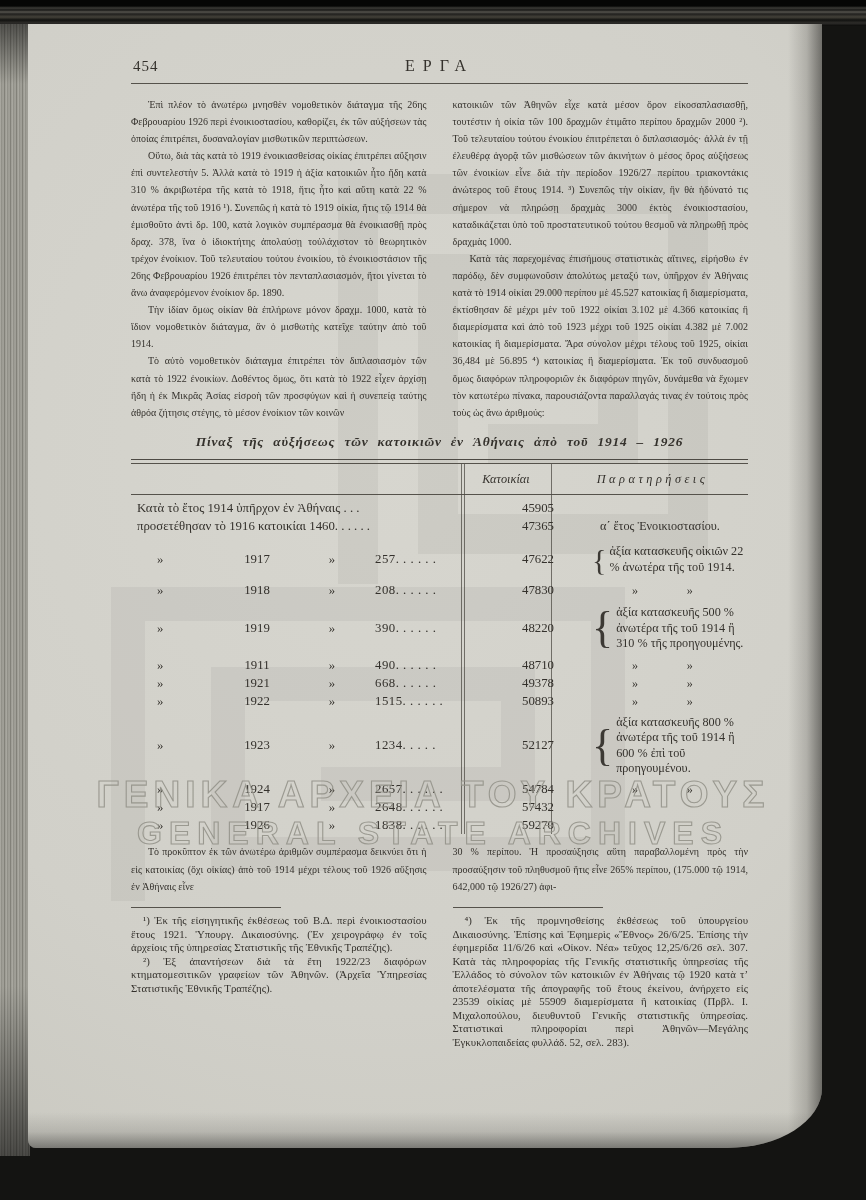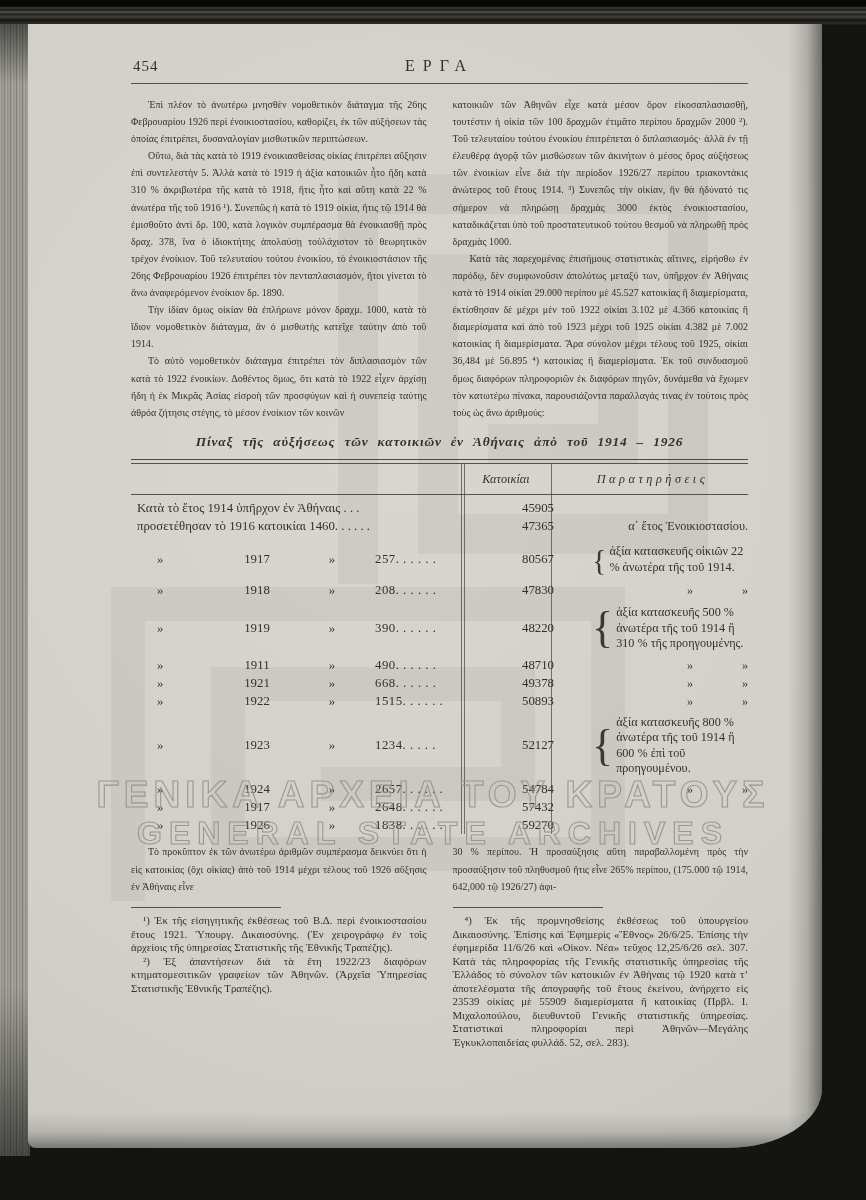--- a/index.html
+++ b/index.html
@@ -80,21 +80,21 @@
   .head-rule { border-top:1px solid #55524b; }
   .rows { padding-top:5px; }
   .trow { position:relative; display:flex; align-items:center; min-height:18px; font-size:12.8px; }
   .c-desc { width:330px; display:flex; align-items:baseline; }
   .c-desc .desc-text { padding-left:6px; }
   .d-lead { flex:0 0 80px; padding-left:26px; box-sizing:border-box; }
   .d-year { flex:0 0 92px; text-align:center; }
   .d-mark { flex:0 0 58px; text-align:center; }
   .d-num  { flex:1; padding-left:14px; letter-spacing:.5px; }
   .c-total { width:90px; text-align:center;padding-left:32px; }
-  .c-note { flex:1; padding-left:9px; font-size:12.2px; line-height:15.4px; display:flex; align-items:center; text-align:left;justify-content:flex-end; }
+  .c-note { flex:1; padding-left:9px; font-size:12.2px; line-height:15.4px; display:flex; align-items:center; text-align:left; }
   .note-plain { padding-left:8px; }
   .note-ditto { white-space:pre; padding-left:40px; }
   .brace { font-weight:400; color:#3c3934; margin-right:3px; line-height:1; }
   .b2 { font-size:30px; } .b3 { font-size:44px; }
   .gap6 { margin-bottom:6px; } .gap4 { margin-bottom:4px; }
   .mt4 { margin-top:4px; }
   .r-tall2 { min-height:36px; } .r-tall3 { min-height:49px; }
 
   
   .closing { margin-top:9px; }
@@ -180,21 +180,21 @@
               </div>
           </div>
 
           <div class="trow r-tall2 gap4">
             <div class="c-desc">
               <span class="d-lead">»</span>
               <span class="d-year">1917</span>
               <span class="d-mark">»</span>
               <span class="d-num">257. . . . . .</span>
             </div>
-            <div class="c-total">80567</div>
+            <div class="c-total">47622</div>
             <div class="c-note">
                 <span class="brace b2">{</span>
                 <span class="note-text">ἀξία κατασκευῆς οἰκιῶν 22 % ἀνωτέρα τῆς τοῦ 1914.</span>
               </div>
           </div>
 
           <div class="trow gap4">
             <div class="c-desc">
               <span class="d-lead">»</span>
               <span class="d-year">1918</span>

